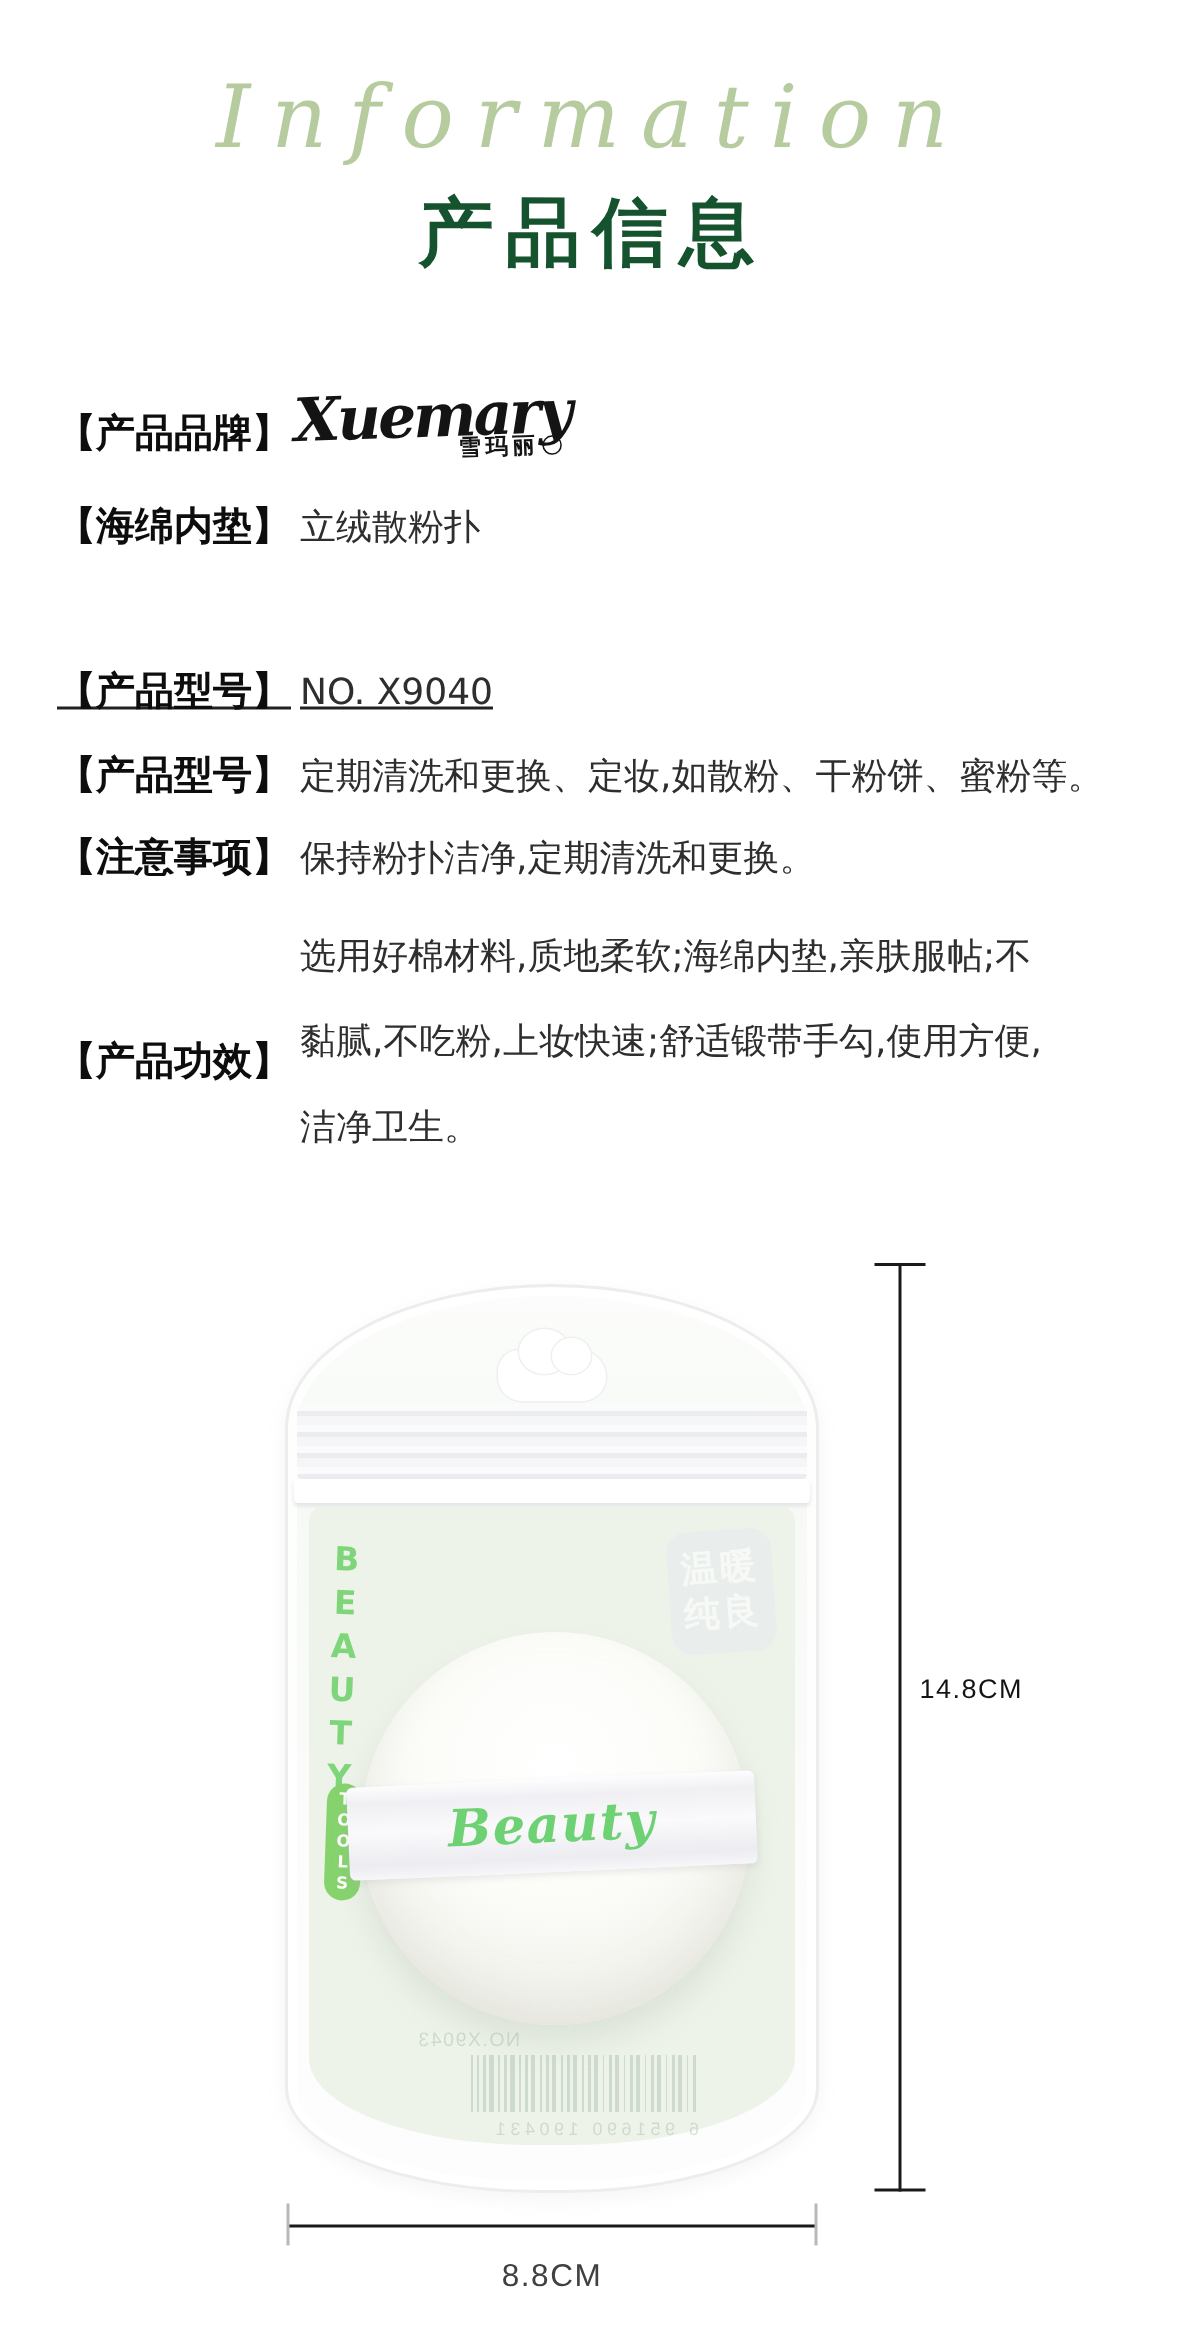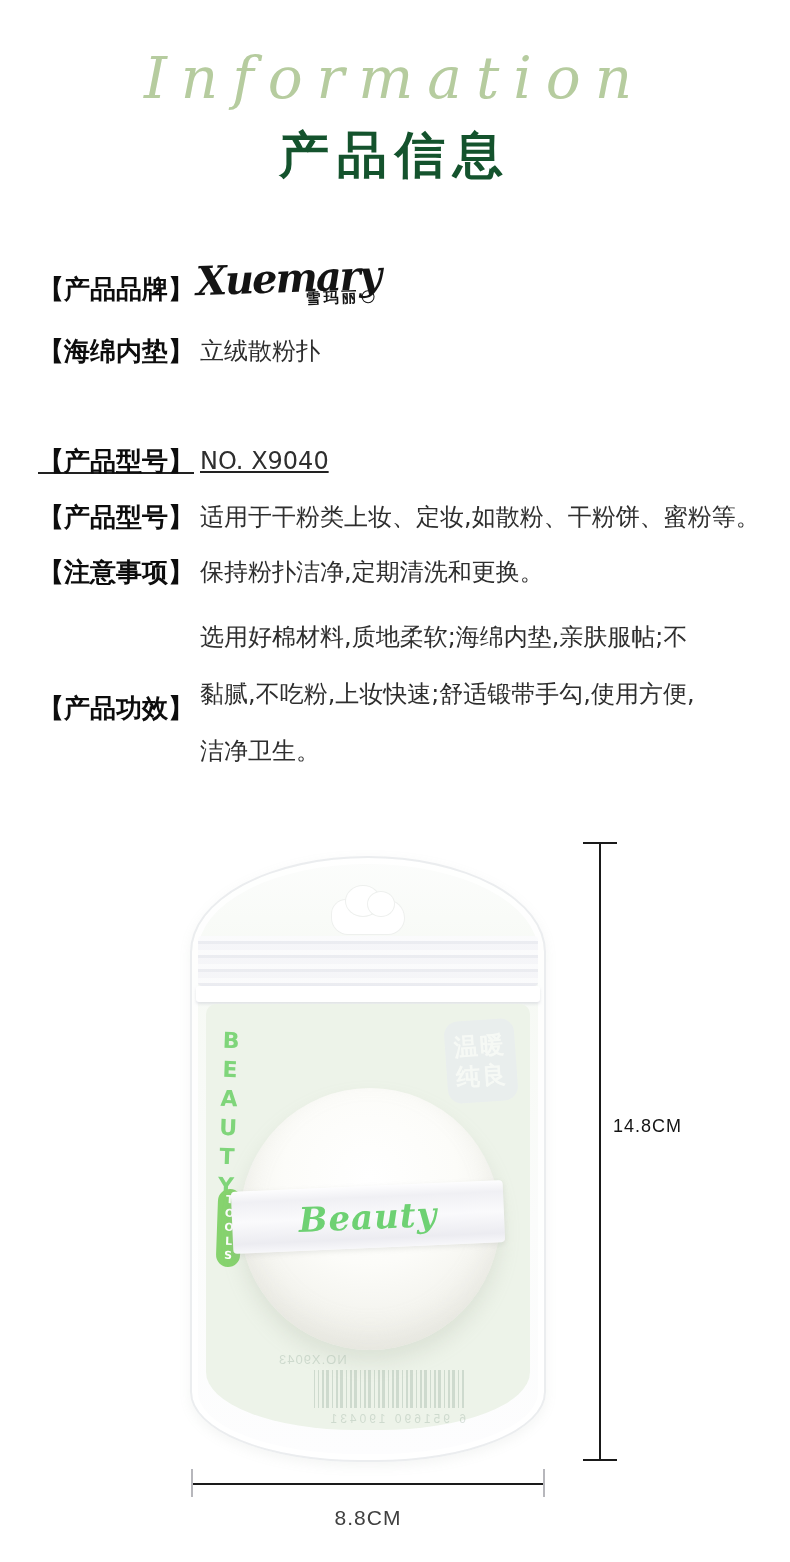--- a/index.html
+++ b/index.html
@@ -168,21 +168,21 @@
   </div>
 
 
   <div class="info-row row-model">
     <div class="info-label">【产品型号】</div>
     <div class="info-value">NO. X9040</div>
   </div>
 
   <div class="info-row row-usage">
     <div class="info-label">【产品型号】</div>
-    <div class="info-value">适用于干粉类上妆、定妆,如散粉、干粉饼、蜜粉等。</div>
+    <div class="info-value">定期清洗和更换、定妆,如散粉、干粉饼、蜜粉等。</div>
   </div>
 
   <div class="info-row row-note">
     <div class="info-label">【注意事项】</div>
     <div class="info-value">保持粉扑洁净,定期清洗和更换。</div>
   </div>
 
   <div class="info-row row-effect">
     <div class="info-label">【产品功效】</div>
     <div class="info-value multiline">

